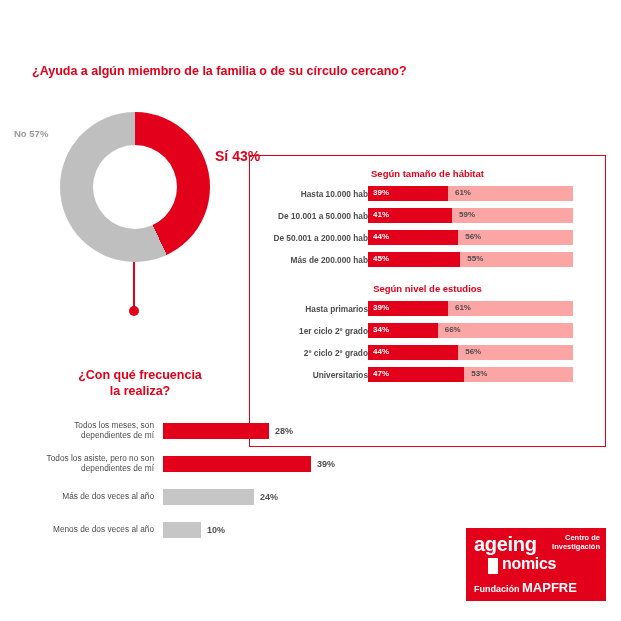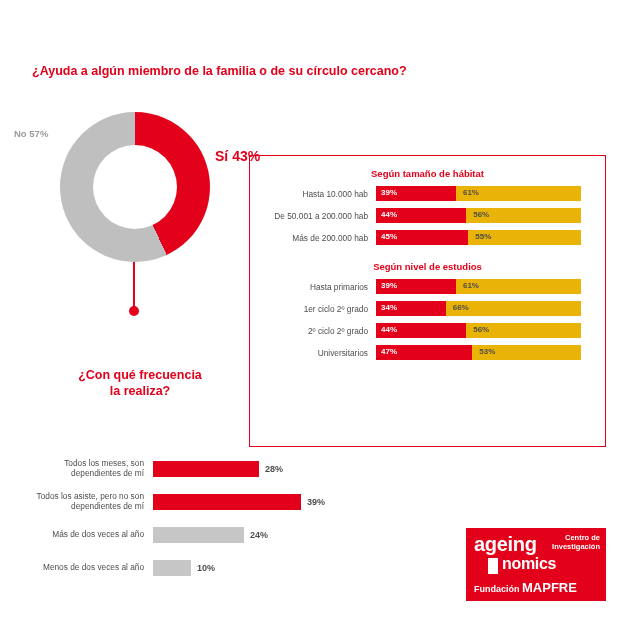--- a/index.html
+++ b/index.html
@@ -38,30 +38,30 @@
 
   .stem{position:absolute;left:133px;top:262px;width:2px;height:48px;background:#e2001a;}
   .stem-dot{position:absolute;left:129px;top:306px;width:10px;height:10px;border-radius:50%;background:#e2001a;}
 
   
   .panel{position:absolute;left:249px;top:118px;width:355px;height:290px;border:1px solid #e2001a;margin-top:37px;}
   .panel-h{text-align:center;font-size:9.5px;font-weight:bold;color:#e2001a;margin-top:12px;}
   .panel-h2{text-align:center;font-size:9.5px;font-weight:bold;color:#e2001a;margin-top:16px;}
 
   .brow{display:flex;align-items:center;height:15px;margin:7px 0 0 0;}
-  .brow .cat{width:118px;text-align:right;padding-right:8px;font-size:8.3px;color:#4d4d4d;}
+  .brow .cat{width:118px;text-align:right;font-size:8.3px;color:#4d4d4d;font-weight:bold;}
   .bars{position:relative;width:205px;height:15px;display:flex;}
   .bar-red{background:#e2001a;height:15px;position:relative;}
-  .bar-gray{background:#eab308;height:15px;position:relative;}
+  .bar-gray{background:#fca5a5;height:15px;position:relative;}
   .bar-red .v{position:absolute;left:5px;top:2px;font-size:8px;font-weight:bold;color:#fff;}
   .bar-gray .v{position:absolute;left:7px;top:2px;font-size:8px;font-weight:bold;color:#4d4d4d;}
 
   
   .freq-title{position:absolute;left:60px;top:368px;width:160px;text-align:center;font-size:12.5px;font-weight:bold;color:#e2001a;line-height:1.25;}
-  .freq{position:absolute;left:14px;top:420px;width:320px;margin-top:38px;}
+  .freq{position:absolute;left:24px;top:420px;width:320px;}
   .frow{display:flex;align-items:center;height:22px;margin-bottom:11px;}
   .frow .fcat{width:130px;text-align:right;padding-right:9px;font-size:8.3px;color:#4d4d4d;line-height:1.2;}
   .fbar{height:16px;}
   .fval{font-size:9px;font-weight:bold;color:#4d4d4d;margin-left:6px;}
 
   
   .callout{position:absolute;left:340px;top:458px;width:252px;font-size:9.5px;color:#4d4d4d;line-height:1.55;}
   .callout .tick{position:absolute;left:-12px;top:8px;width:0;height:0;border-top:8px solid transparent;border-bottom:8px solid transparent;border-right:12px solid #bdbdbd;}
   .callout .cbox{border-left:1px solid #bdbdbd;padding-left:14px;}
 
@@ -104,20 +104,31 @@
       <div class="bars">
         <div class="bar-red" style="width:39%">
             <span class="v">39%</span>
           </div>
         <div class="bar-gray" style="width:61%">
             <span class="v">61%</span>
           </div>
       </div>
     </div>
     <div class="brow">
+      <div class="cat">De 10.001 a 50.000 hab</div>
+      <div class="bars">
+        <div class="bar-red" style="width:41%">
+            <span class="v">41%</span>
+          </div>
+        <div class="bar-gray" style="width:59%">
+            <span class="v">59%</span>
+          </div>
+      </div>
+    </div>
+    <div class="brow">
       <div class="cat">De 50.001 a 200.000 hab</div>
       <div class="bars">
         <div class="bar-red" style="width:44%">
             <span class="v">44%</span>
           </div>
         <div class="bar-gray" style="width:56%">
             <span class="v">56%</span>
           </div>
       </div>
     </div>

